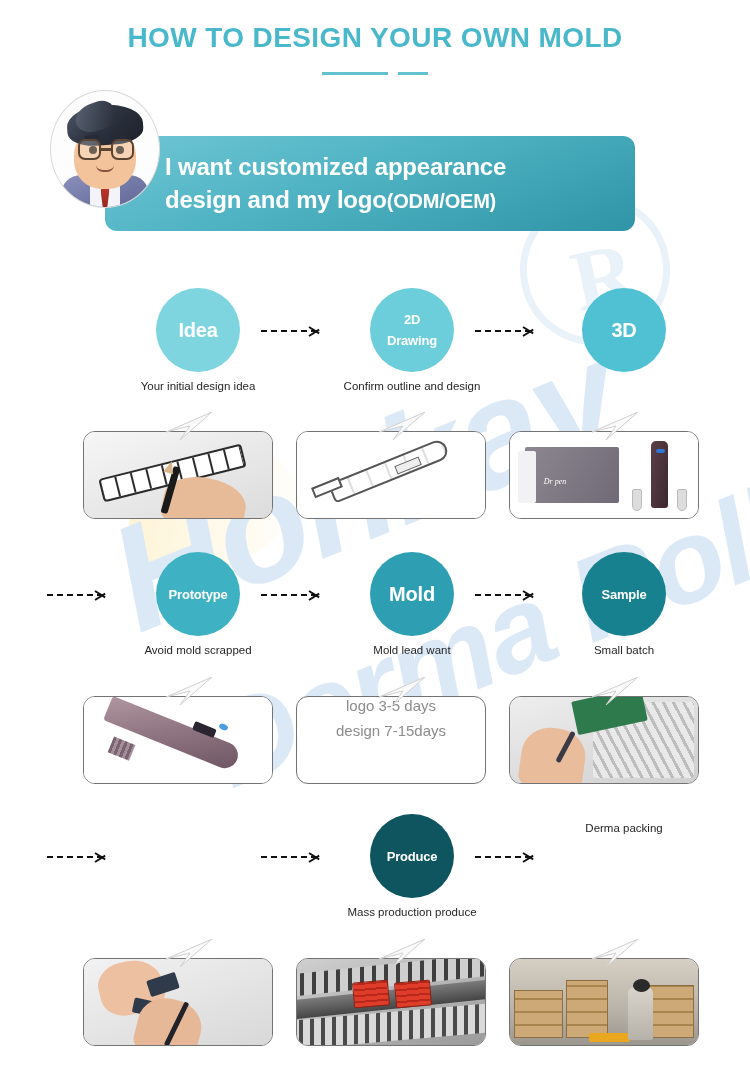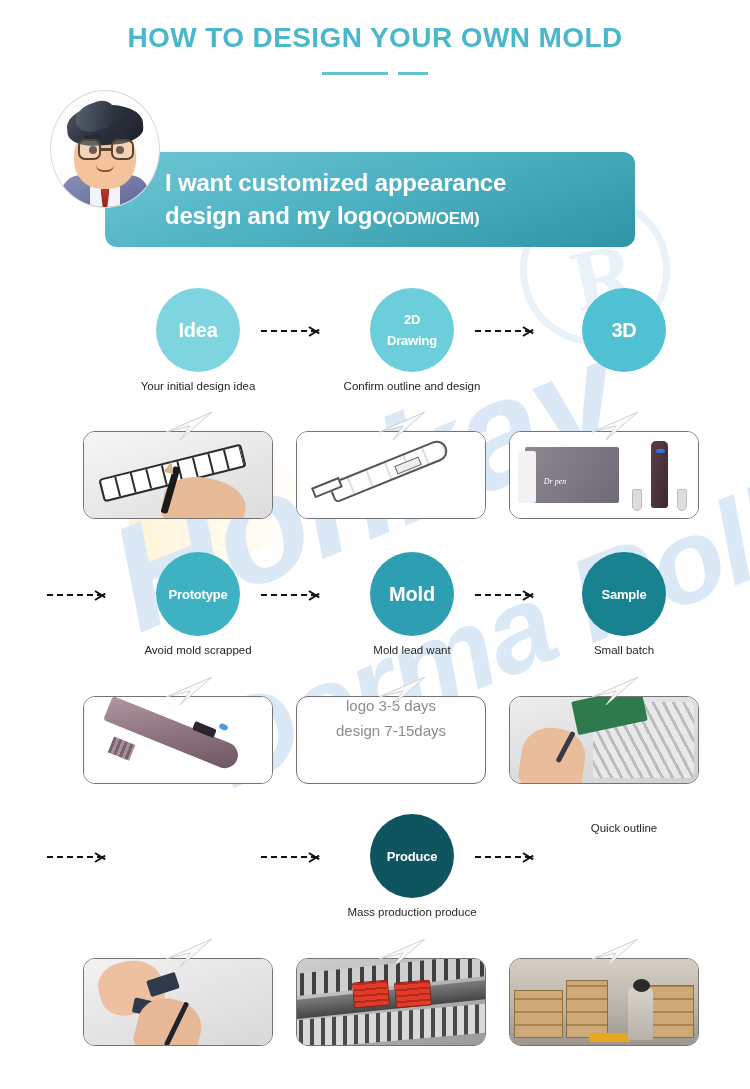--- a/index.html
+++ b/index.html
@@ -91,33 +91,33 @@
   .av-body{ position:absolute; left:50%; bottom:-4px; transform:translateX(-50%);
             width:88px; height:36px; border-radius:20px 20px 0 0;
             background:linear-gradient(160deg,#8b90bb,#5c6391); }
   .av-shirt{ position:absolute; left:50%; bottom:-4px; transform:translateX(-50%);
             width:30px; height:30px; background:#f2f4fa; border-radius:6px 6px 0 0; }
   .av-tie{ position:absolute; left:50%; bottom:-4px; transform:translateX(-50%);
             width:9px; height:26px; background:linear-gradient(180deg,#c0392b,#8e241a);
             clip-path:polygon(50% 0,100% 18%,70% 100%,30% 100%,0 18%); }
 
   .bubble {
-    position:absolute; left:105px; top:152px;
+    position:absolute; left:105px; top:136px;
     width:530px; height:95px;
     border-radius:12px;
     background:linear-gradient(160deg,#6fc6d4 0%, #4fb3c3 45%, #2f94a6 100%);
     z-index:6;
     padding:14px 20px 0 60px;
     color:#fff;
   }
   .bubble-line {
     font-size:24px; font-weight:bold; line-height:33px;
     letter-spacing:-.2px; white-space:nowrap;
   }
-  .bubble-sub { font-size:17px; font-weight:bold; }
+  .bubble-sub { font-size:20px; font-weight:bold; }
 
   
   .rowflow { position:absolute; left:0; width:750px; height:112px; z-index:4; }
   .cell {
     position:absolute; width:190px; top:0; height:112px;
     display:flex; flex-direction:column; align-items:center;
   }
   .cell.c1{ left:103px; } .cell.c2{ left:317px; } .cell.c3{ left:529px; }
 
   .circle {
@@ -528,21 +528,21 @@
     <div class="arrow" style="left:475px;">
         <span class="ln"></span>
         <span class="hd"></span>
       </div>
 
     <div class="cell c2">
       <div class="circle sm" style="background:#0f5560;">Produce</div>
       <div class="caption">Mass production produce</div>
     </div>
     <div class="cell c3">
-      <div class="caption">Quick outline</div>
+      <div class="caption">Derma packing</div>
     </div>
   </div>
 
   <div class="panelrow" style="top:940px;">
     <svg class="tail" style="left:166px;" viewBox="0 0 46 28">
         <polygon points="46,0 14,28 24,14 0,20" fill="#fafafa" stroke="#cfcfcf" stroke-width="1"></polygon>
       </svg>
     <svg class="tail" style="left:379px;" viewBox="0 0 46 28">
         <polygon points="46,0 14,28 24,14 0,20" fill="#fafafa" stroke="#cfcfcf" stroke-width="1"></polygon>
       </svg>

